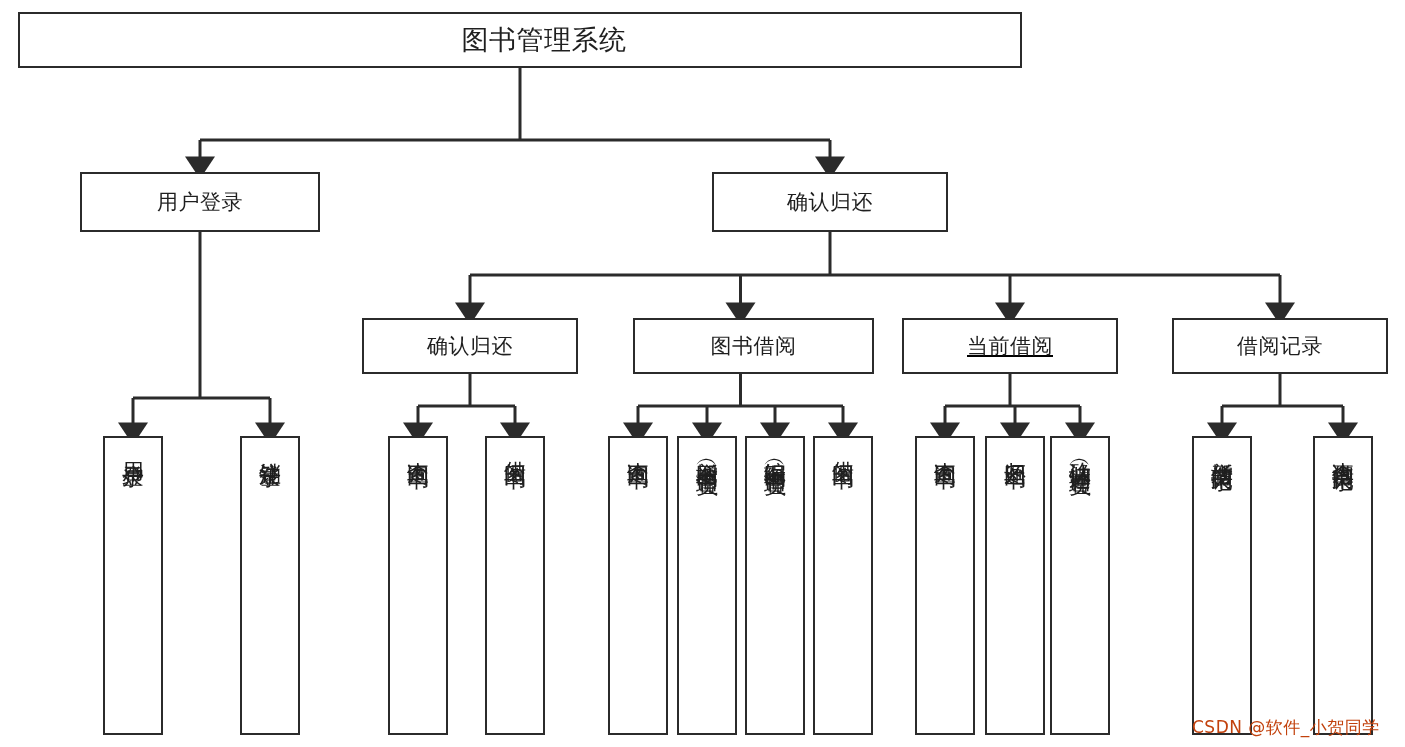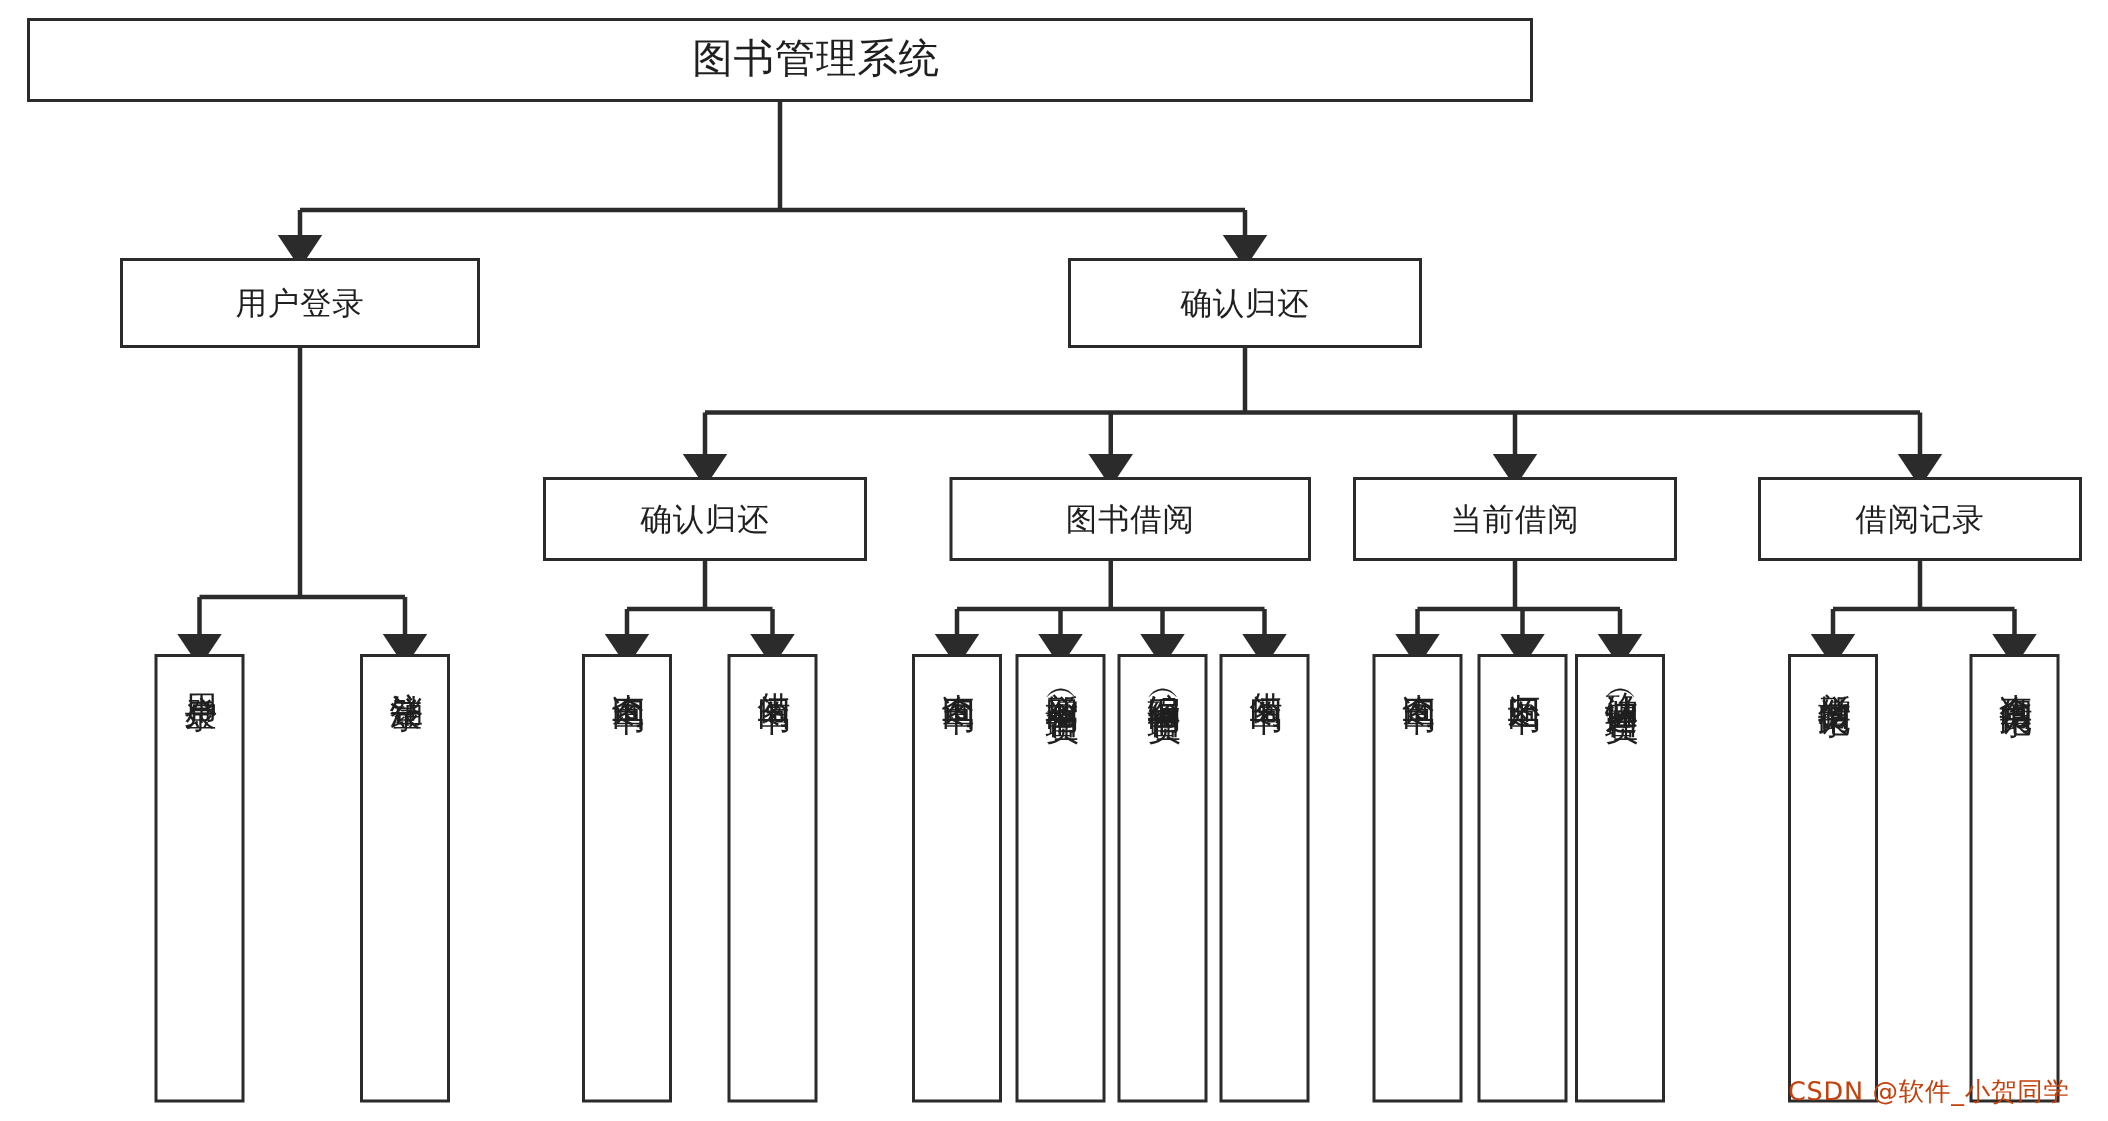--- a/index.html
+++ b/index.html
@@ -128,21 +128,21 @@
   <div class="node-box h-node" style="left: 712px; top: 172px; width: 236px; height: 60px;">
     <span class="node-label">确认归还</span>
   </div>
 
   <div class="node-box h-node" style="left: 362px; top: 318px; width: 216px; height: 56px;">
     <span class="node-label">确认归还</span>
   </div>
   <div class="node-box h-node" style="left: 633px; top: 318px; width: 241px; height: 56px;">
     <span class="node-label">图书借阅</span>
   </div>
-  <div class="node-box h-node" style="left: 902px; top: 318px; width: 216px; height: 56px;">
+  <div class="node-box h-node" style="left: 902px; top: 318px; width: 216px; height: 56px; text-decoration: underline;">
     <span class="node-label">当前借阅</span>
   </div>
   <div class="node-box h-node" style="left: 1172px; top: 318px; width: 216px; height: 56px;">
     <span class="node-label">借阅记录</span>
   </div>
 
   <div class="node-box v-node" style="left: 103px; top: 436px; width: 60px; height: 299px;">
     <span class="node-label">用户登录</span>
   </div>
   <div class="node-box v-node" style="left: 240px; top: 436px; width: 60px; height: 299px;">

